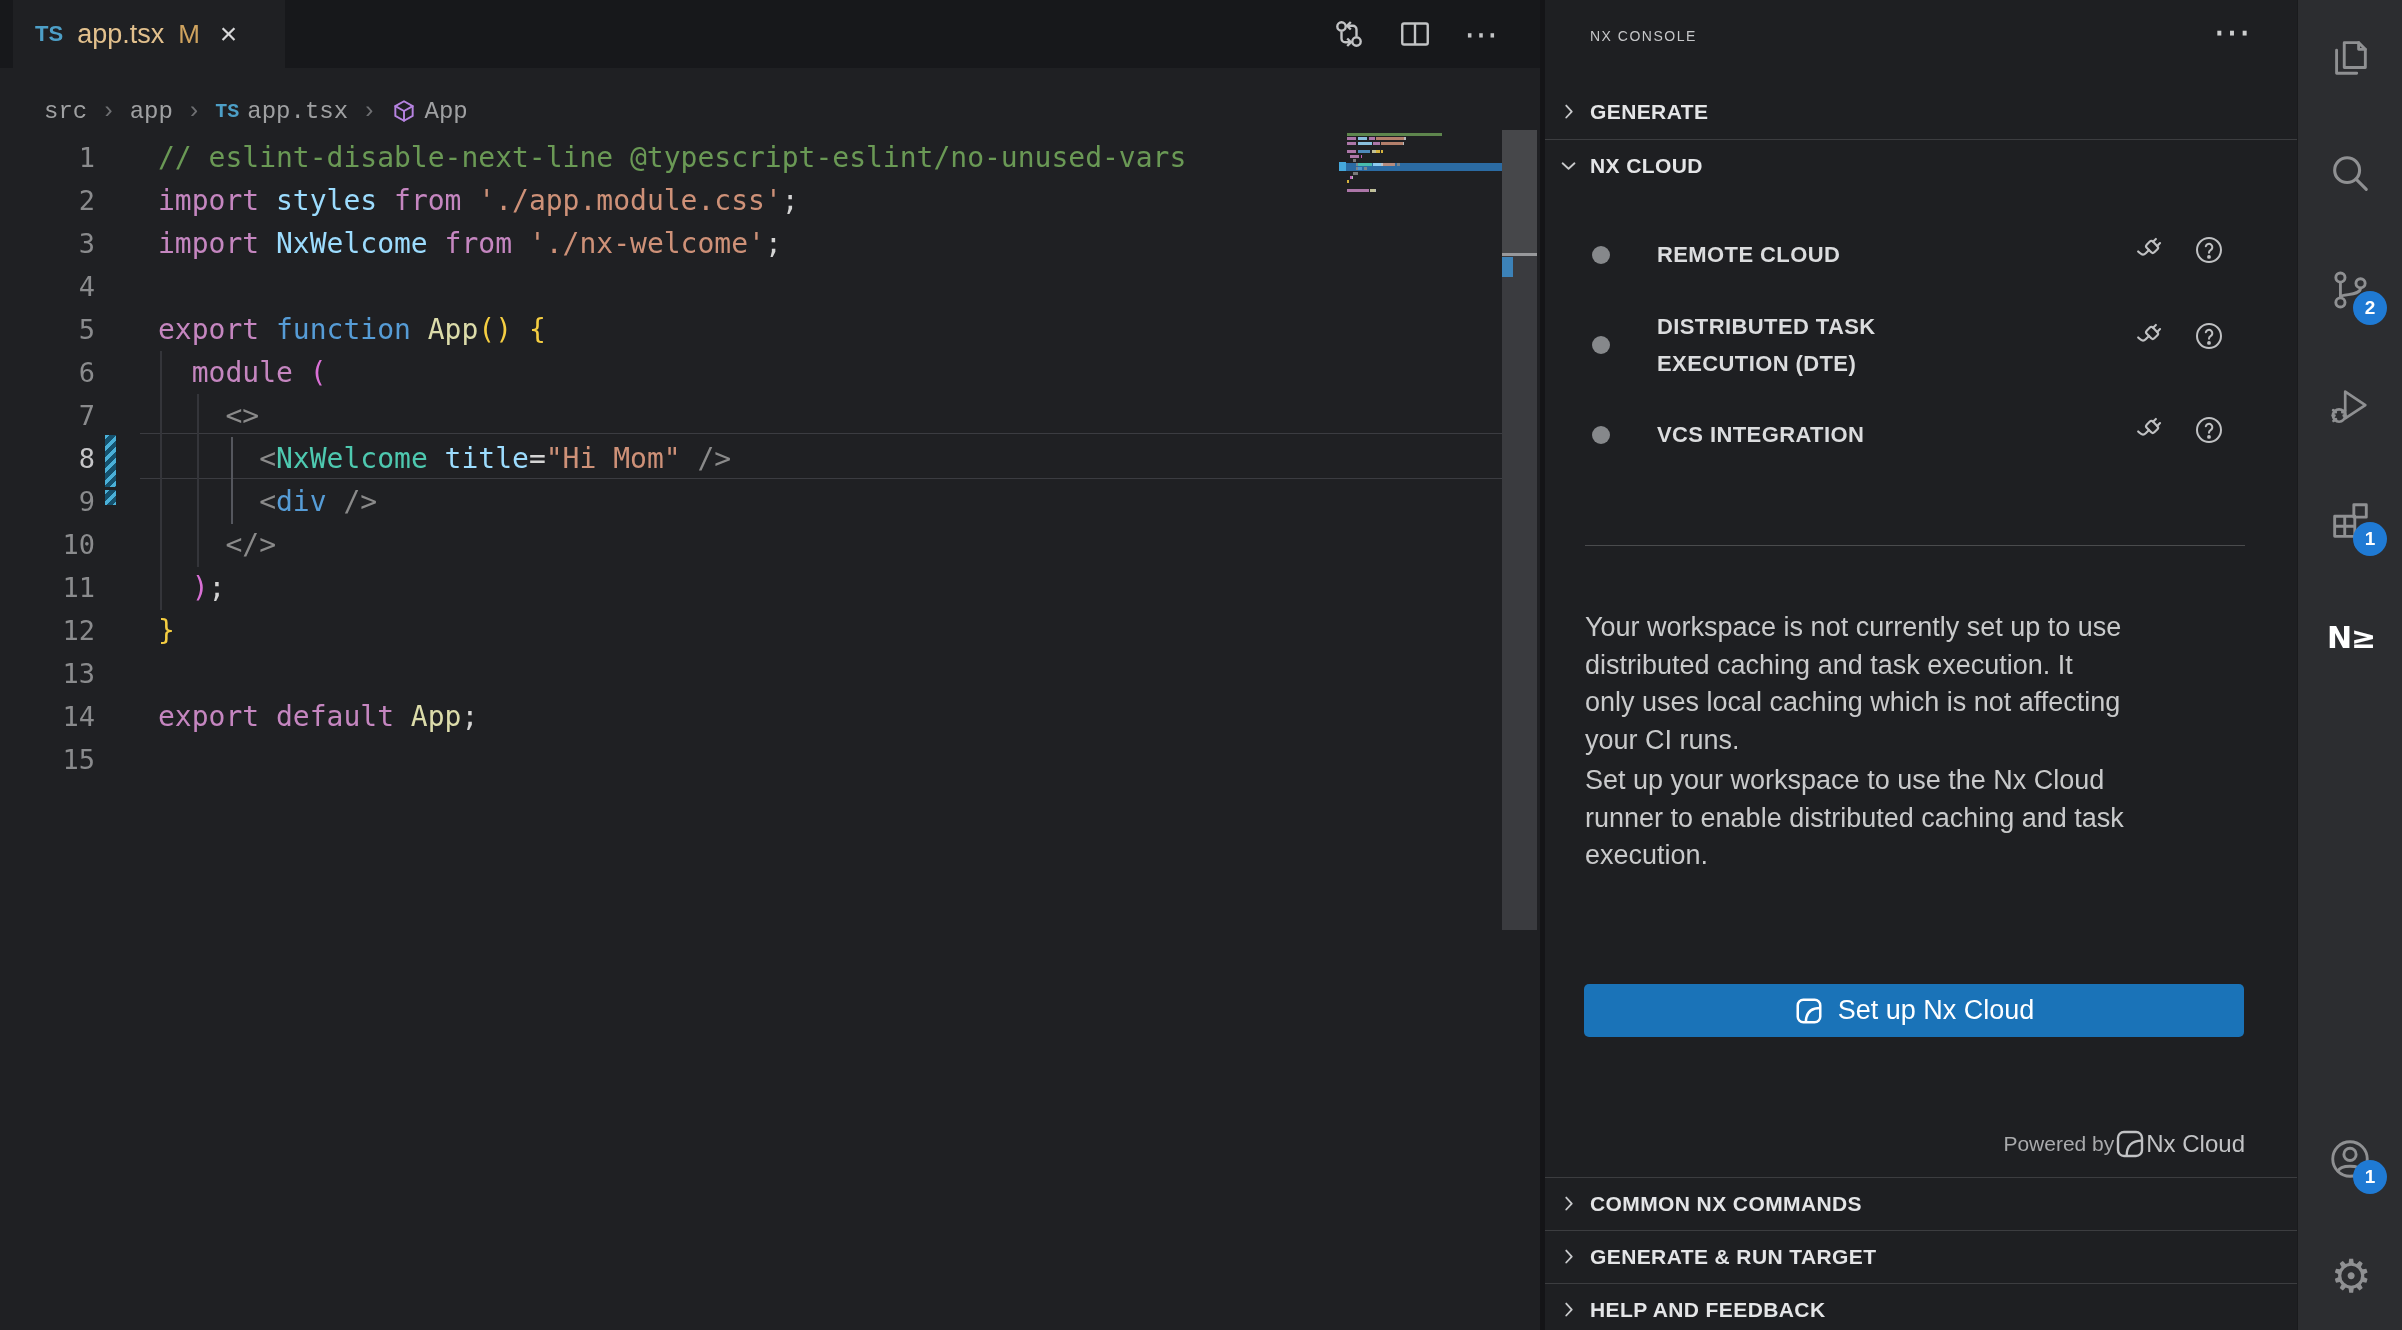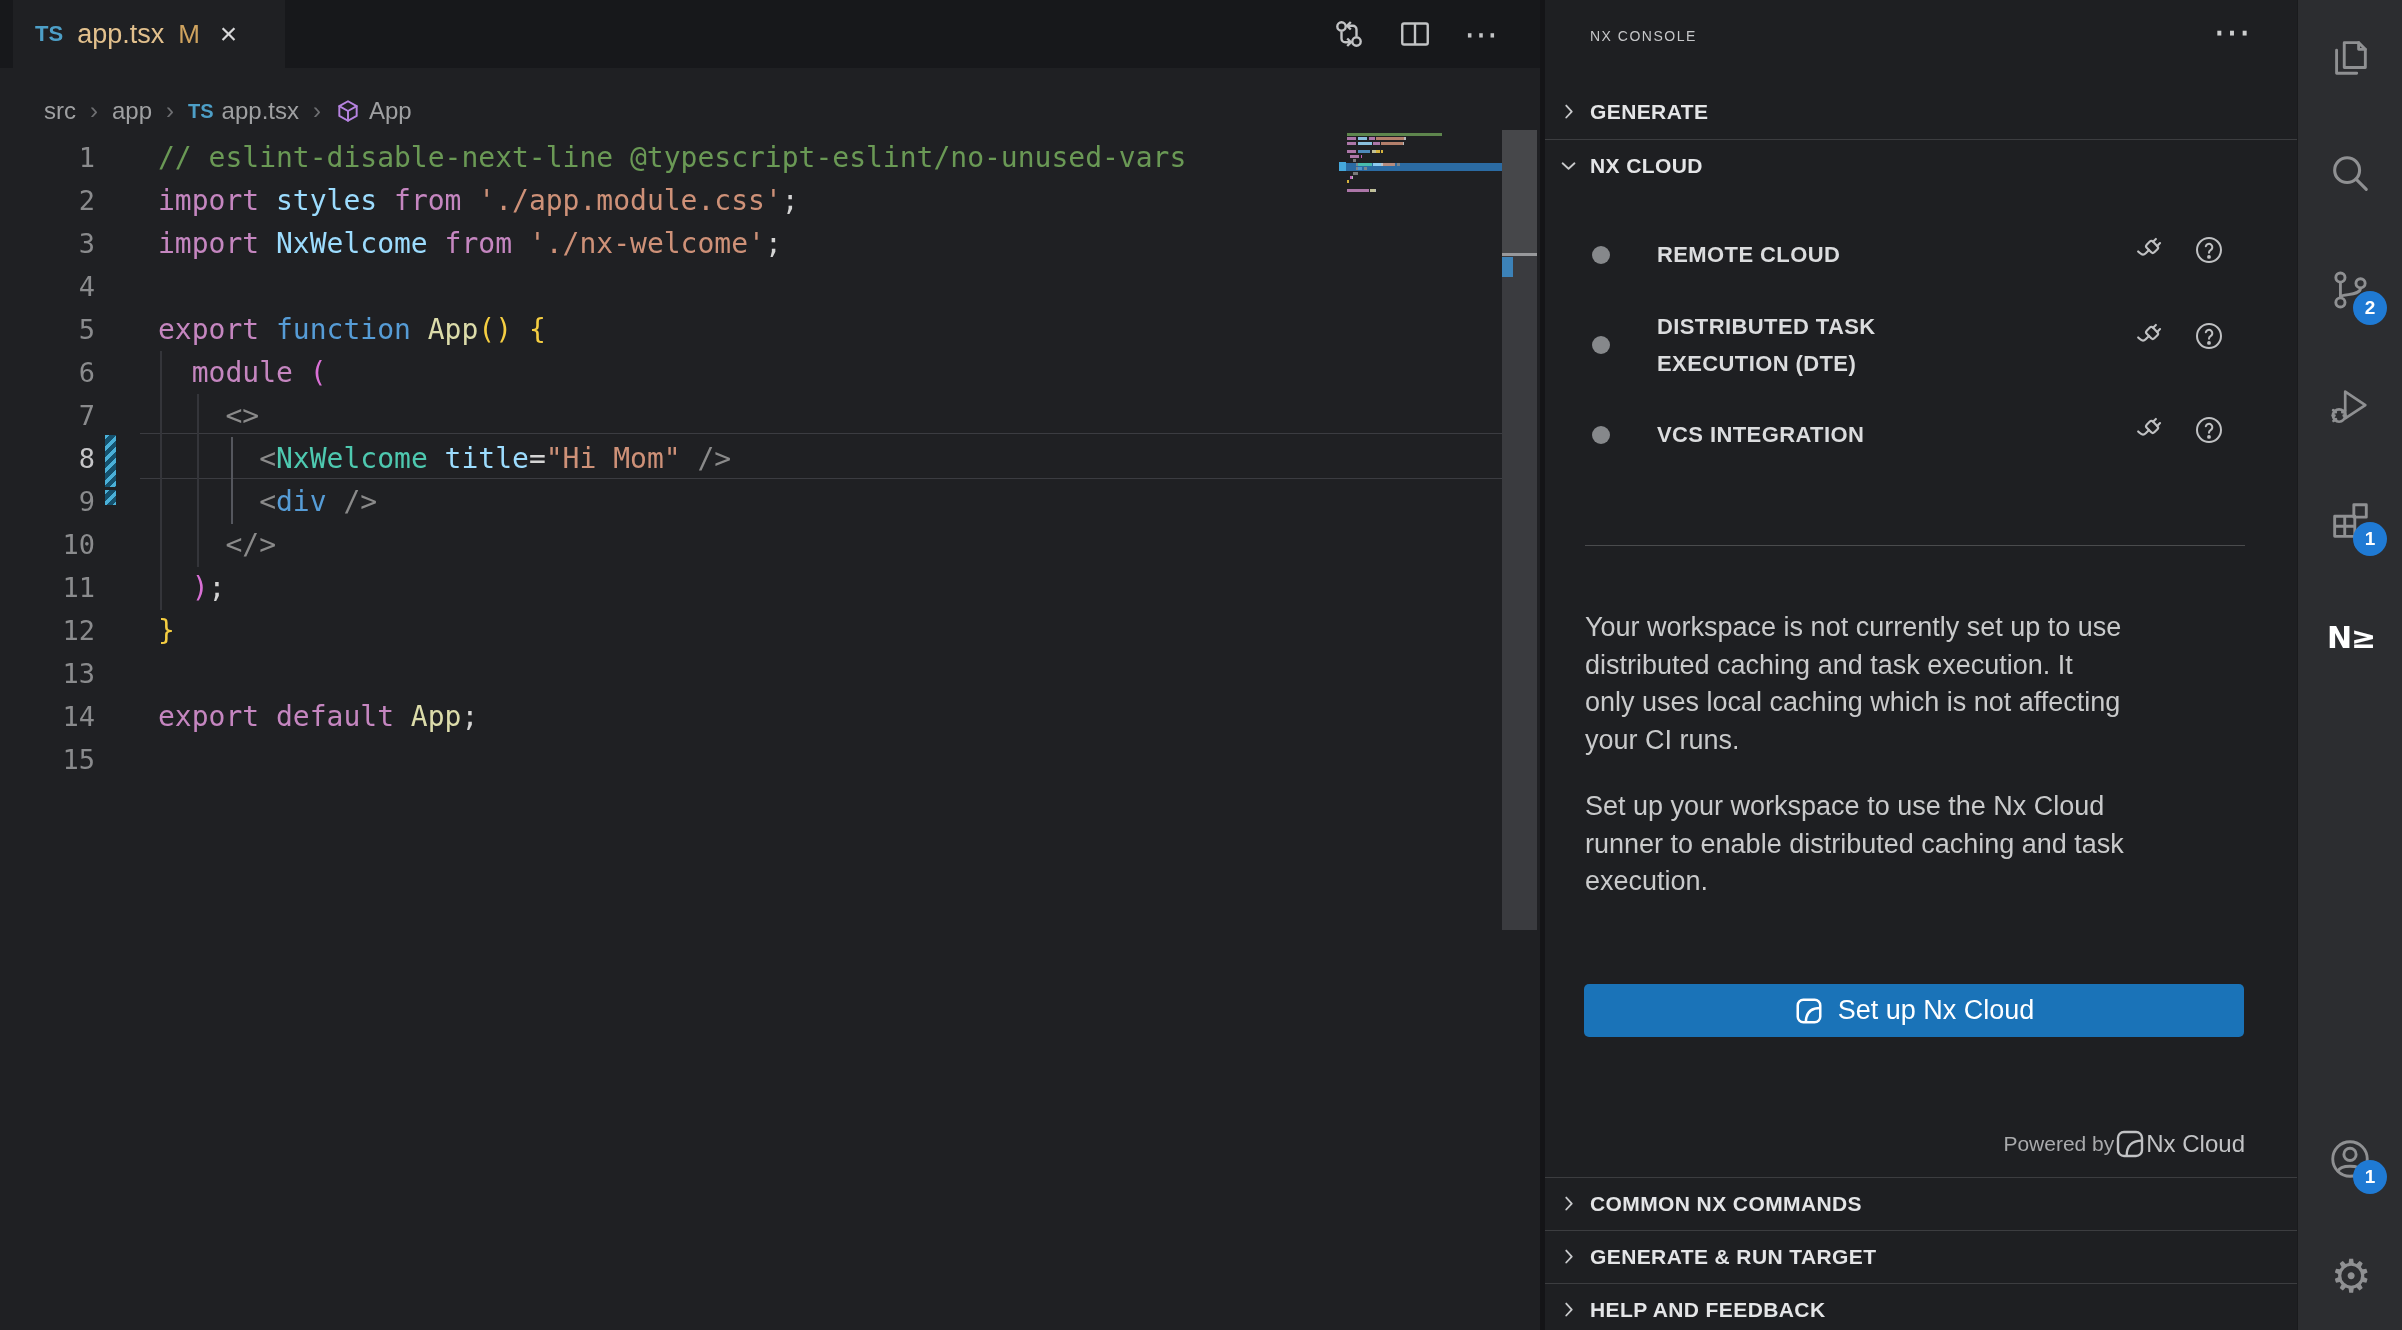--- a/index.html
+++ b/index.html
@@ -11,21 +11,21 @@
   #tab-active { position:absolute; left:13px; top:0; width:272px; height:68px; background:#1f2023;
     display:flex; align-items:center; gap:14px; padding:0 20px 0 22px; cursor:pointer; }
   .ts-badge { font-weight:bold; font-size:22px; color:#4d9fc7; letter-spacing:0px; }
   #tab-label { font-size:27px; color:#e2c08d; }
   #tab-modified { font-size:26px; color:#cfa35f; }
   #tab-close { font-size:30px; color:#d8d8d9; margin-left:6px; }
   #editor-actions { position:absolute; right:40px; top:0; height:68px; display:flex; align-items:center; gap:28px; }
   .ed-act { width:38px; height:38px; display:flex; align-items:center; justify-content:center; color:#c2c3c5; cursor:pointer; }
 
   #breadcrumb { position:absolute; left:44px; top:92px; height:38px; display:flex; align-items:center; gap:14px;
-    font-size:24px; color:#9fa0a2; }
+    font-size:24px; color:#9fa0a2;font-family:Liberation Mono, monospace; }
   .bc-sep { color:#6e6f72; font-size:24px; }
   .bc-item { display:flex; align-items:center; gap:8px; cursor:pointer; }
 
   #code-area { position:absolute; left:0; top:136px; width:1540px; }
   .crow { position:absolute; left:0; width:1540px; height:43px; line-height:43px;
     font-family:"DejaVu Sans Mono", monospace; font-size:28px; white-space:pre; }
   .crow .ln { position:absolute; left:0; top:0; width:95px; text-align:right; color:#8a8b8d; font-size:27px; }
   .crow .ln.active { color:#c5c5c7; }
   .crow .src { position:absolute; left:158px; top:0; }
 
@@ -334,21 +334,21 @@
               <path d="M9.6 9.2 a2.5 2.5 0 1 1 3.4 3 c-.8.45-1 .9-1 1.9"></path>
               <circle cx="12" cy="17.2" r="0.7" fill="currentColor"></circle>
             </svg></span>
         </div>
       </div>
     <div class="panel-divider" style="top:545px;"></div>
     <div class="panel-para" style="top:609px;">Your workspace is not currently set up to use
 distributed caching and task execution. It
 only uses local caching which is not affecting
 your CI runs.</div>
-    <div class="panel-para" style="top:788px;">Set up your workspace to use the Nx Cloud
+    <div class="panel-para" style="top:762px;">Set up your workspace to use the Nx Cloud
 runner to enable distributed caching and task
 execution.</div>
     <button id="setup-btn">
       <span style="display:flex;">
         <svg width="30" height="30" viewBox="0 0 24 24" fill="none" stroke="#ffffff" stroke-width="2">
           <rect x="3" y="3" width="18" height="18" rx="4.5"></rect>
           <path d="M9.5 21 C9.5 13.5 13.5 9.5 21 9.5"></path>
         </svg>
       </span>
       <span>Set up Nx Cloud</span>

